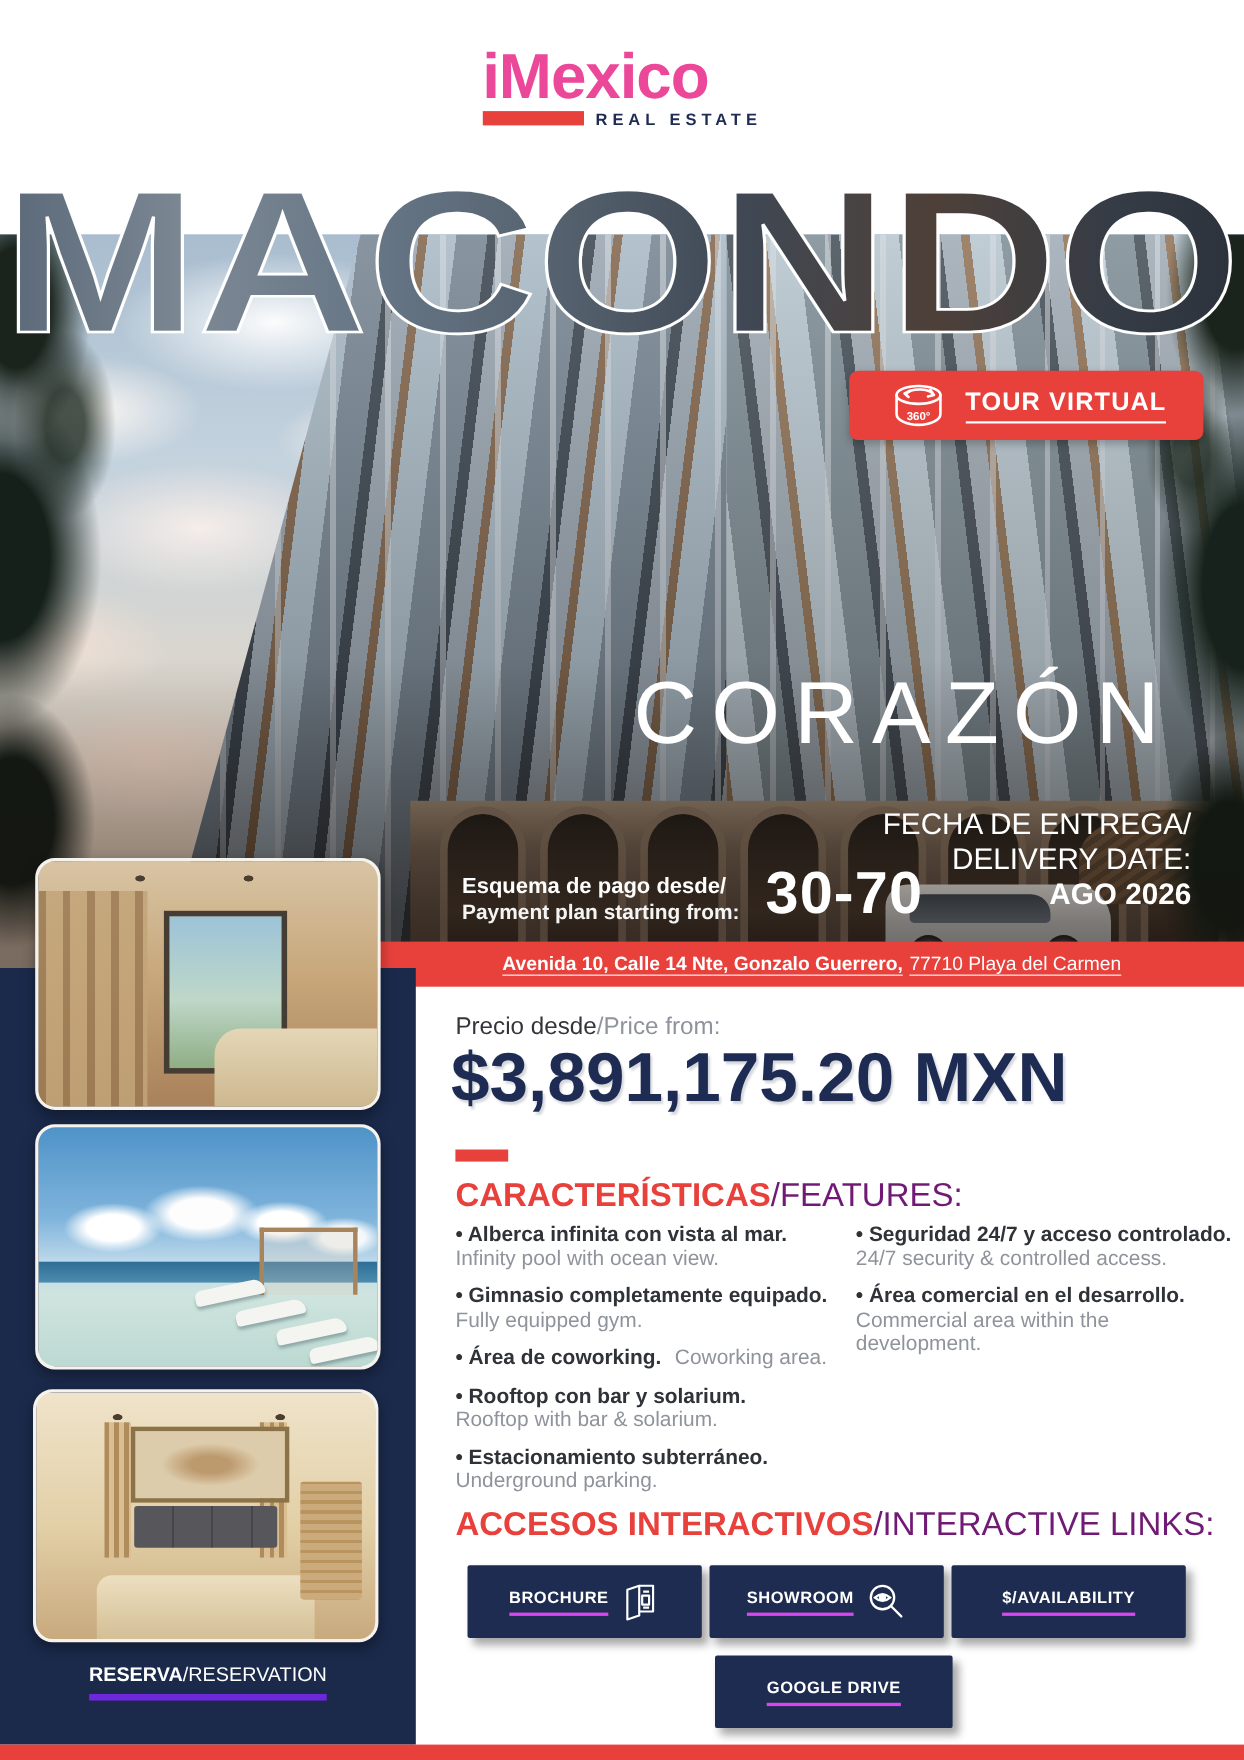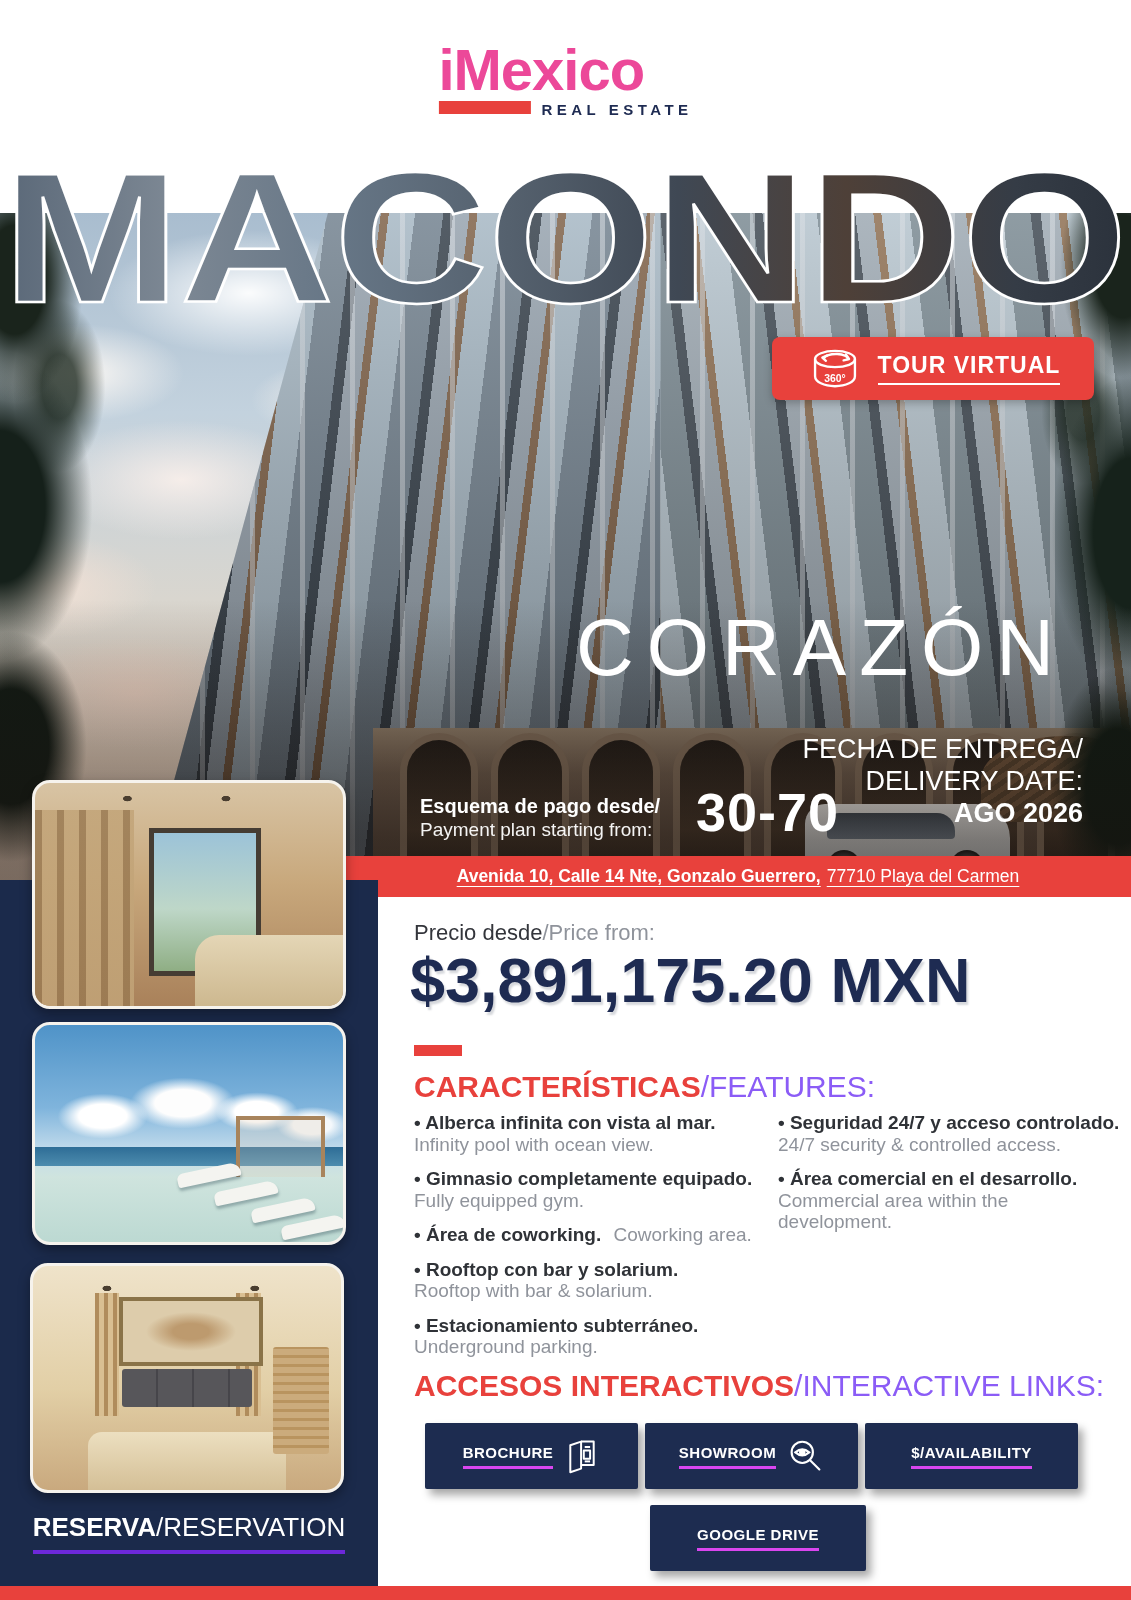--- a/index.html
+++ b/index.html
@@ -73,21 +73,21 @@
   
   .tour-btn{position:absolute;left:772px;top:337px;width:322px;height:63px;background:#e8413c;
     border-radius:8px;display:flex;align-items:center;justify-content:center;gap:14px;
     box-shadow:0 3px 8px rgba(0,0,0,.25);cursor:pointer;}
   .tour-label{color:#fff;font-size:23px;font-weight:bold;letter-spacing:1px;
     border-bottom:2px solid #fff;padding-bottom:4px;}
 
   
   .payment{position:absolute;left:420px;top:795px;color:#fff;}
   .pay-es{font-size:20px;font-weight:bold;line-height:23px;display:block;}
-  .pay-en{font-size:19px;font-weight:400;line-height:23px;display:block;color:rgba(255,255,255,.95);}
+  .pay-en{font-size:19px;font-weight:700;line-height:23px;display:block;color:rgba(255,255,255,.95);}
   .pay-value{position:absolute;left:696px;top:781px;color:#fff;font-size:54px;font-weight:bold;letter-spacing:1px;text-align:right;}
   .delivery{position:absolute;right:48px;top:733px;text-align:right;color:#fff;}
   .del-line{font-size:27px;font-weight:400;line-height:32px;display:block;}
   .del-value{font-size:27px;font-weight:bold;line-height:33px;display:block;}
 
   
   .address-bar{position:absolute;left:345px;right:0;top:856px;height:41px;background:#e8413c;
     display:flex;align-items:center;justify-content:center;color:#fff;font-size:17.5px;
     text-decoration:underline;text-underline-offset:4px;cursor:pointer;white-space:nowrap;}
   .addr-bold{font-weight:bold;margin-right:6px;}
@@ -128,35 +128,35 @@
     background:repeating-linear-gradient(90deg,#57565a 0 34px,#46454a 34px 36px);border-radius:3px;}
   .p3-bed{position:absolute;left:18%;bottom:0;width:64%;height:26%;border-radius:14px 14px 0 0;
     background:linear-gradient(180deg,#ecdfc0,#d4bf96);}
   .p3-wardrobe{position:absolute;right:4%;top:36%;width:18%;height:48%;
     background:repeating-linear-gradient(0deg,#cbab7c 0 6px,#b9945f 6px 9px);border-radius:3px;}
   .p3-spots{position:absolute;inset:0;background:
     radial-gradient(8px 5px at 24% 10%,#4a3e30 50%,rgba(0,0,0,0) 60%),
     radial-gradient(8px 5px at 72% 10%,#4a3e30 50%,rgba(0,0,0,0) 60%);}
 
   .reserva{position:absolute;left:0;top:1512px;width:378px;text-align:center;color:#fff;cursor:pointer;}
-  .res-inner{display:inline-block;border-bottom:4px solid #6d28d9;padding-bottom:7px;font-size:26px;}
+  .res-inner{display:inline-block;border-bottom:6px solid #6d28d9;padding-bottom:7px;font-size:18px;}
   .res-bold{font-weight:bold;}
   .res-reg{font-weight:400;}
 
   
   .price-label{position:absolute;left:414px;top:920px;font-size:22px;}
   .price-label .pl-es{font-weight:normal;color:#33353b;}
   .price-label .pl-en{font-weight:400;color:#8f939b;}
   .price-value{position:absolute;left:410px;top:944px;font-size:63px;font-weight:bold;color:#1e2b52;
     letter-spacing:0;text-shadow:2px 3px 2px rgba(30,40,60,.18);white-space:nowrap;}
   .divider{position:absolute;left:414px;top:1045px;width:48px;height:11px;background:#e8413c;}
 
   .sec-heading{position:absolute;left:414px;font-size:30px;white-space:nowrap;}
   .sh-bold{font-weight:bold;color:#e8413c;}
-  .sh-reg{font-weight:400;color:#8b5cf6;}
+  .sh-reg{font-weight:400;color:#701a75;}
   .features-heading{top:1070px;}
   .links-heading{top:1369px;}
 
   .f-col{position:absolute;top:1112px;}
   .f-col-left{left:414px;width:355px;}
   .f-col-right{left:778px;width:348px;}
   .f-item{margin:0 0 13px 0;font-size:19px;line-height:21.5px;}
   .f-es{display:block;font-weight:bold;color:#2f3237;}
   .f-en{display:block;font-weight:400;color:#8f939b;}
   .f-item.inline .f-es,.f-item.inline .f-en{display:inline;}

